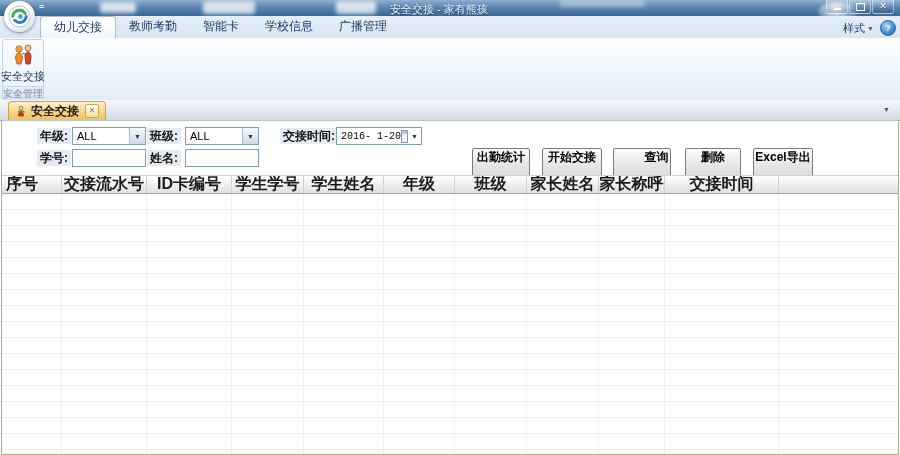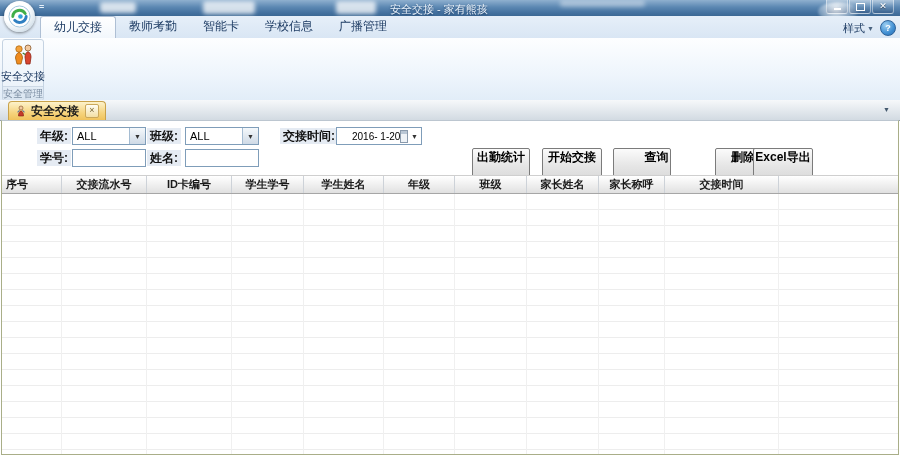--- a/index.html
+++ b/index.html
@@ -81,37 +81,37 @@
     background:#e5ebf3;font-weight:bold;font-size:12px;color:#111;white-space:nowrap;}
   .combo{position:absolute;height:18px;background:#fff;border:1px solid #7f9db9;
     display:flex;align-items:stretch;box-sizing:border-box;}
   .combo .val{flex:1;font-size:11px;line-height:16px;padding-left:4px;overflow:hidden;white-space:nowrap;}
   .combo .abtn{width:15px;background:linear-gradient(#f4f8fb,#cfdae6);border-left:1px solid #a5bcd2;
     display:flex;align-items:center;justify-content:center;font-size:7px;color:#333;}
   .tinput{position:absolute;height:18px;box-sizing:border-box;border:1px solid #7f9db9;
     background:#fff;font-size:11px;padding:0 3px;outline:none;font-family:inherit;}
   .datefield{position:absolute;height:18px;background:#fff;border:1px solid #7f9db9;
     box-sizing:border-box;display:flex;align-items:center;}
-  .datefield .dval{flex:1;font-size:11px;padding-left:15px;white-space:nowrap;
-    font-family:Liberation Sans, sans-serif;font-size:10px;}
+  .datefield .dval{flex:1;font-size:11px;padding-left:4px;white-space:nowrap;
+    font-family:Liberation Mono, monospace;font-size:10px;}
   .calicon{width:11px;height:11px;border:1px solid #8a9aac;background:#eef2f6;margin-right:2px;
     position:relative;}
   .calicon:before{content:"";position:absolute;left:0;top:0;width:100%;height:3px;background:#b9c6d4;}
   .datefield .darr{font-size:7px;color:#333;margin:0 3px 0 1px;}
   .act-btn{position:absolute;top:27px;height:35px;box-sizing:border-box;
     border:1px solid #7b7b7b;border-radius:2px;
     background:linear-gradient(#fbfbfb,#e6e6e6 50%,#d7d7d7);
     font-size:12px;font-weight:bold;text-align:center;line-height:17px;color:#000;cursor:default;white-space:nowrap;}
 
   
   .grid{position:absolute;left:0;top:54px;right:0;bottom:0;display:flex;flex-direction:column;}
   .thead{display:flex;height:17px;flex:none;
     background:linear-gradient(#ffffff,#eaeaea 70%,#e0e0e0);
     border-top:1px solid #cfcfcf;border-bottom:1px solid #a6a6a6;}
-  .th{box-sizing:border-box;border-right:1px solid #cdd2d8;font-size:11px;font-weight:bold;
+  .th{box-sizing:border-box;border-right:1px solid #cdd2d8;font-size:16px;font-weight:bold;
     color:#1a1a1a;text-align:center;line-height:16px;overflow:hidden;white-space:nowrap;}
   .th.first{text-align:left;padding-left:4px;}
   .tbody{flex:1;display:flex;position:relative;
     background:repeating-linear-gradient(to bottom,#ffffff 0 15px,#ededed 15px 16px);}
   .td{box-sizing:border-box;border-right:1px solid #f0f0f0;height:100%;}
   .col0{width:60px;}.col1{width:85px;}.col2{width:85px;}.col3{width:72px;font-family:Liberation Serif, serif;}.col4{width:80px;}
   .col5{width:71px;}.col6{width:72px;}.col7{width:72px;}.col8{width:66px;}.col9{width:114px;}
   .colf{flex:1;border-right:none;}
 </style>
 </head>
@@ -217,21 +217,21 @@
 
       <span class="flabel" style="left:35px;top:29px;">学号:</span>
       <input class="tinput" style="left: 70px; top: 28px; width: 74px;" value="">
 
       <span class="flabel" style="left:145px;top:29px;">姓名:</span>
       <input class="tinput" style="left: 183px; top: 28px; width: 74px;" value="">
 
       <div class="act-btn" style="left:470px;width:58px;">出勤统计</div>
       <div class="act-btn" style="left:540px;width:60px;">开始交接</div>
       <div class="act-btn" style="left:611px;width:58px;padding-left:29px;">查询</div>
-      <div class="act-btn" style="left:713px;width:56px;">删除</div>
+      <div class="act-btn" style="left:683px;width:56px;">删除</div>
       <div class="act-btn" style="left:751px;width:60px;">Excel导出</div>
     </div>
 
     <div class="grid">
       <div class="thead">
         <div class="th col0 first">序号</div>
         <div class="th col1">交接流水号</div>
         <div class="th col2">ID卡编号</div>
         <div class="th col3">学生学号</div>
         <div class="th col4">学生姓名</div>

